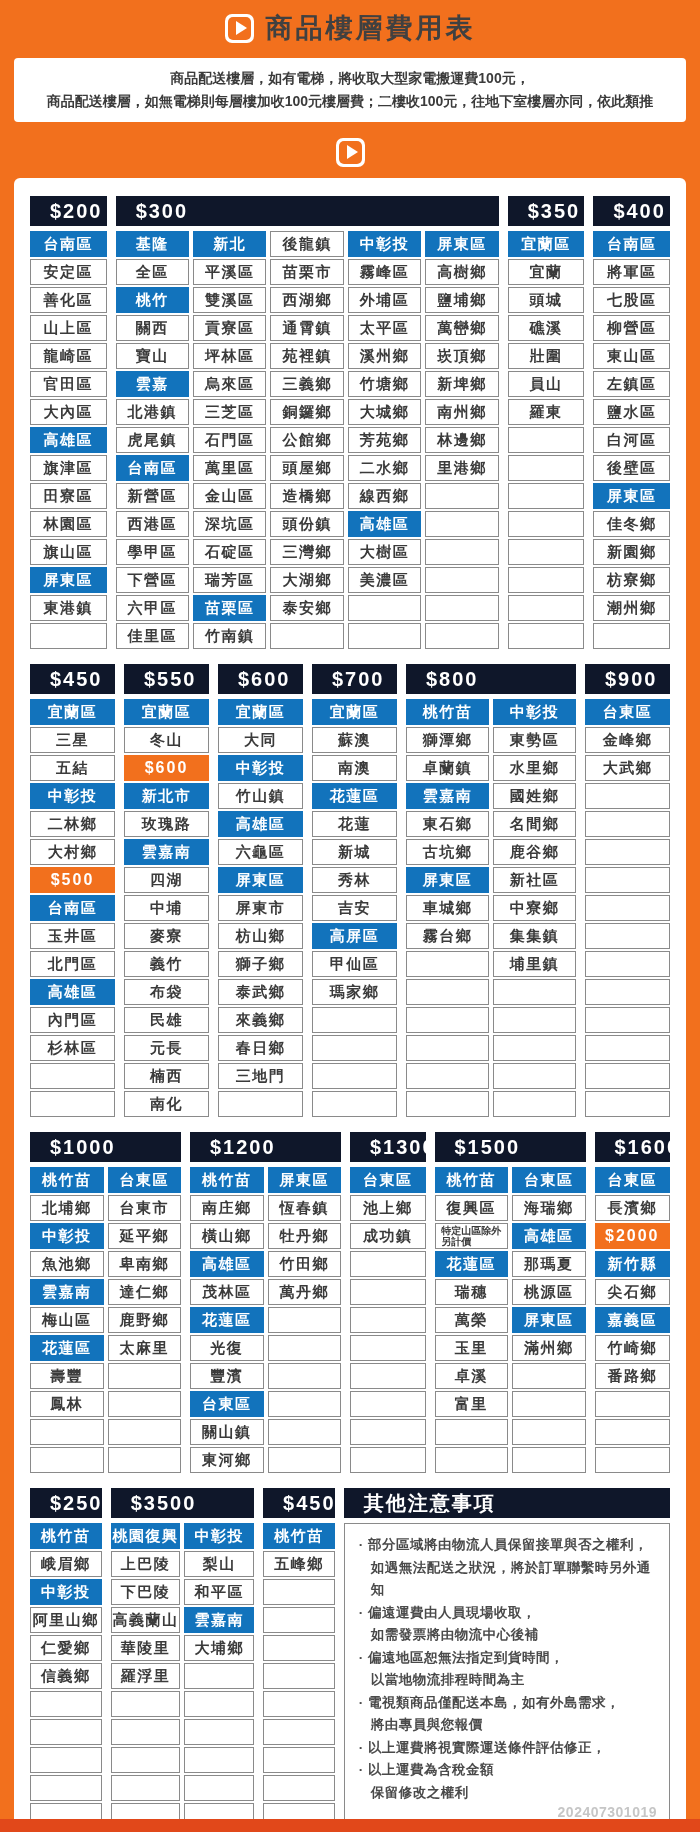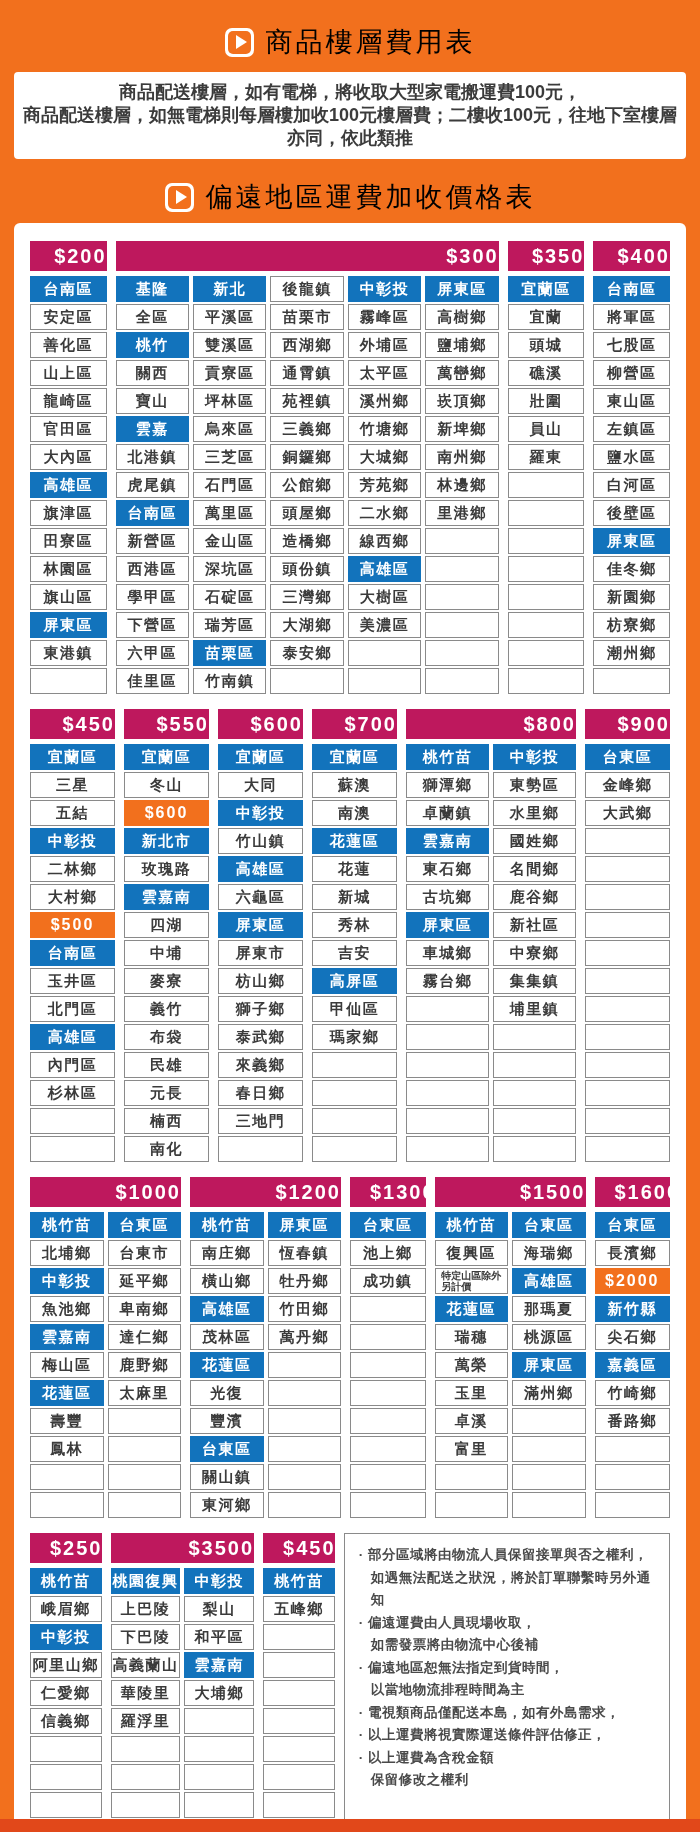--- a/index.html
+++ b/index.html
@@ -3,43 +3,43 @@
 <meta charset="utf-8">
 <style>
   * { margin:0; padding:0; box-sizing:border-box; }
   html,body { width:700px; }
   body {
     height:1832px; background:#f2701d; position:relative; overflow:hidden;
     font-family:"Liberation Sans", sans-serif; -webkit-font-smoothing:antialiased;
   }
   .main-title{
     display:flex; align-items:center; justify-content:center; gap:12px;
-    height:56px; color:#000000; font-size:27px; font-weight:normal; letter-spacing:3px;margin-top:14px;
+    height:56px; color:#404040; font-size:27px; font-weight:bold; letter-spacing:3px;
   }
   .main-title.second{ height:48px; }
   .play-icon{ width:29px; height:29px; background:#fff; border-radius:7px; position:relative; flex:0 0 auto; }
   .play-icon::before{ content:""; position:absolute; inset:3px; background:#f2701d; border-radius:5px; }
   .play-icon::after{
     content:""; position:absolute; left:11px; top:7px;
     border-left:11px solid #fff; border-top:7.5px solid transparent; border-bottom:7.5px solid transparent;
   }
   .info-box{
     margin:2px 14px 6px; background:#fff; border-radius:4px;
     padding:9px 2px; text-align:center;
-    font-size:18px; font-weight:bold; color:#3b3b3b; line-height:23px;
+    font-size:14px; font-weight:bold; color:#3b3b3b; line-height:23px;
   }
   .card{
     margin:2px 14px 0; background:#fff; border-radius:6px; padding:18px 16px 16px;
   }
   .ptable{ display:flex; gap:9px; margin-bottom:15px; align-items:stretch; }
   .ptable:last-child{ margin-bottom:0; }
   .group{ min-width:0; }
   .price-band{
-    background:#be185d; color:#fff; font-weight:bold; font-size:20px;
-    text-align:right; height:30px; line-height:30px; letter-spacing:2px; margin-bottom:5px;padding-left:20px;
+    background:#0f172a; color:#fff; font-weight:bold; font-size:20px;
+    text-align:left; height:30px; line-height:30px; letter-spacing:2px; margin-bottom:5px;padding-left:20px;
   }
   .cols{ display:flex; gap:4px; }
   .col{ display:flex; flex-direction:column; gap:2px; flex:1; min-width:0; }
   .cell{
     height:26px; border:1px solid #8a8a8a; background:#fff; color:#3b3b3b;
     display:flex; align-items:center; justify-content:center;
     font-size:15px; font-weight:bold; letter-spacing:1.5px; white-space:nowrap; overflow:hidden;
   }
   .cell.blue{ background:#1273bc; border-color:#1273bc; color:#fff; }
   .cell.orange{ background:#f2701d; border-color:#f2701d; color:#fff; font-size:16px; letter-spacing:2px; }
@@ -65,21 +65,20 @@
   <span>商品樓層費用表</span>
 </div>
 
 <div class="info-box">
   <div>商品配送樓層，如有電梯，將收取大型家電搬運費100元，</div>
   <div>商品配送樓層，如無電梯則每層樓加收100元樓層費；二樓收100元，往地下室樓層亦同，依此類推</div>
 </div>
 
 <div class="main-title second">
   <span class="play-icon"></span>
-  <span>偏遠地區運費加收價格表</span>
 </div>
 
 <div class="card">
   <div class="ptable">
       <div class="group" style="flex: 1 1 0%;">
         <div class="price-band">$200</div>
         <div class="cols">
           <div class="col">
             <div class="cell blue">台南區</div>
             <div class="cell">安定區</div>
@@ -579,29 +578,31 @@
             <div class="cell"></div>
             <div class="cell"></div>
             <div class="cell"></div>
             <div class="cell"></div>
             <div class="cell"></div>
             <div class="cell"></div>
           </div>
         </div>
       </div>
       <div class="notes">
+      <div class="price-band notes-head">其他注意事項</div>
       <div class="notes-body">
         <div>
             <div class="note-line bullet">部分區域將由物流人員保留接單與否之權利，</div>
             <div class="note-line cont">如遇無法配送之狀況，將於訂單聯繫時另外通知</div>
             <div class="note-line bullet">偏遠運費由人員現場收取，</div>
             <div class="note-line cont">如需發票將由物流中心後補</div>
             <div class="note-line bullet">偏遠地區恕無法指定到貨時間，</div>
             <div class="note-line cont">以當地物流排程時間為主</div>
             <div class="note-line bullet">電視類商品僅配送本島，如有外島需求，</div>
+            <div class="note-line cont">將由專員與您報價</div>
             <div class="note-line bullet">以上運費將視實際運送條件評估修正，</div>
             <div class="note-line bullet">以上運費為含稅金額</div>
             <div class="note-line cont">保留修改之權利</div>
           </div>
         <div class="watermark">202407301019</div>
       </div>
     </div>
   </div>
 </div>
 

